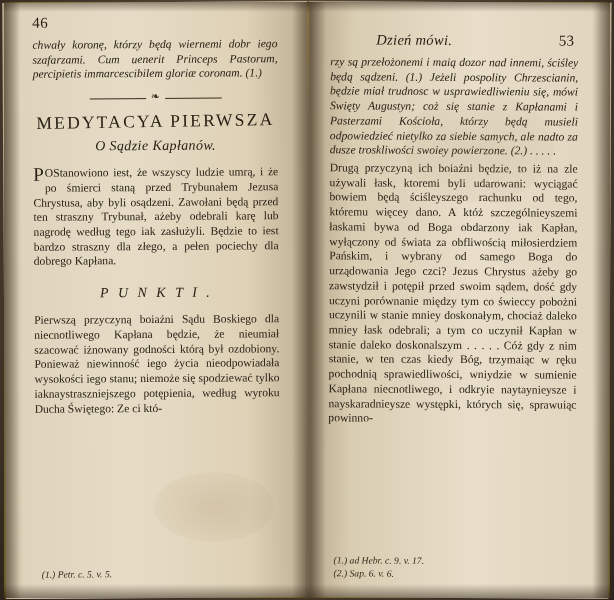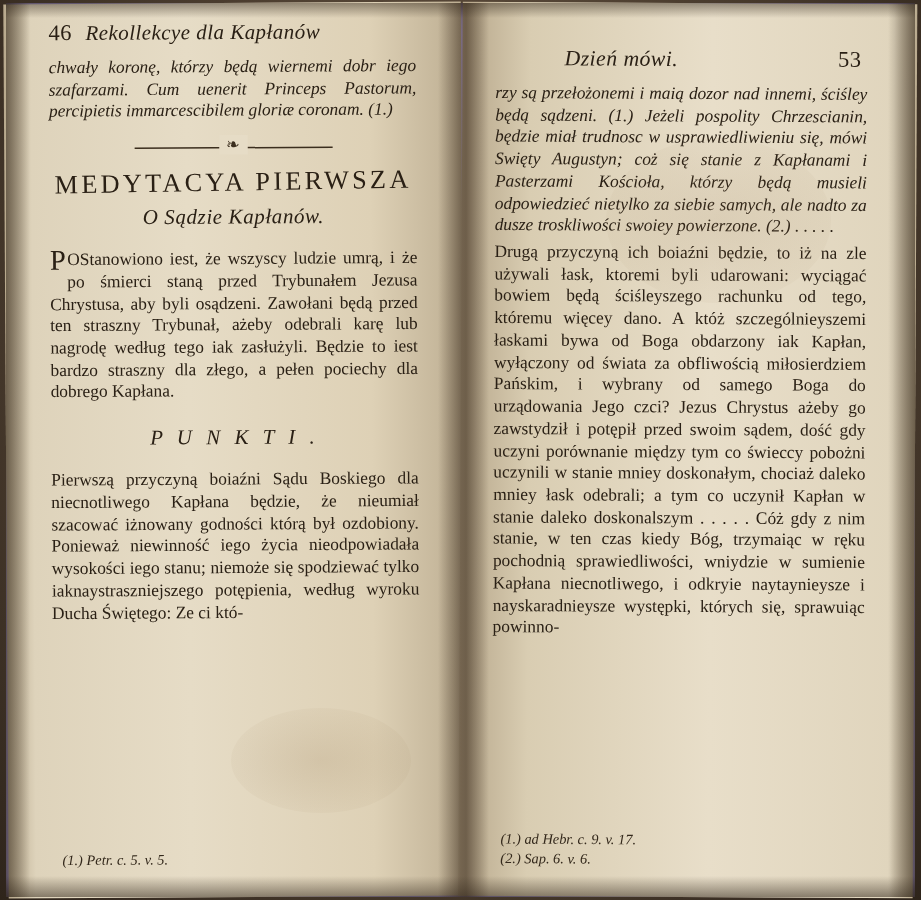--- a/index.html
+++ b/index.html
@@ -22,21 +22,21 @@
     background:
       radial-gradient(ellipse at 50% 40%, #7a6650 0%, #4a3c2e 60%, #2e241b 100%);
   }
   
   .book {
     position: absolute;
     left: 4px;
     top: 2px;
     width: 606px;
     height: 596px;
-    background: #c4b5fd;
+    background: #fde047;
     box-shadow: 0 0 18px rgba(0,0,0,0.6) inset;
   }
   
   .page {
     position: absolute;
     top: 0;
     height: 596px;
     overflow: hidden;
   }
   .page-left {
@@ -199,21 +199,20 @@
 
 <div id="page">
   <div class="bg-dark"></div>
 
   <div class="book">
 
     <div class="page page-left">
       <div class="text-col col-left">
         <div class="hdr hdr-left">
           <span class="folio">46</span>
-          <span class="run">Rekollekcye dla Kapłanów</span>
         </div>
 
         <p class="para p-catch ital">chwały koronę, którzy będą wiernemi dobr iego szafarzami. Cum uenerit Princeps Pastorum, percipietis immarcescibilem gloriæ coronam. (1.)</p>
 
         <div class="rule-orn"></div>
 
         <h1 class="title">MEDYTACYA PIERWSZA</h1>
         <h2 class="subtitle">O Sądzie Kapłanów.</h2>
 
         <p class="para"><span class="initial">P</span><span>OStanowiono iest, że wszyscy ludzie umrą, i że po śmierci staną przed Trybunałem Jezusa Chrystusa, aby byli osądzeni.    Zawołani będą przed ten straszny Trybunał, ażeby odebrali karę lub nagrodę według tego iak zasłużyli.    Będzie to iest bardzo straszny dla złego, a pełen pociechy dla dobrego Kapłana.</span></p>

